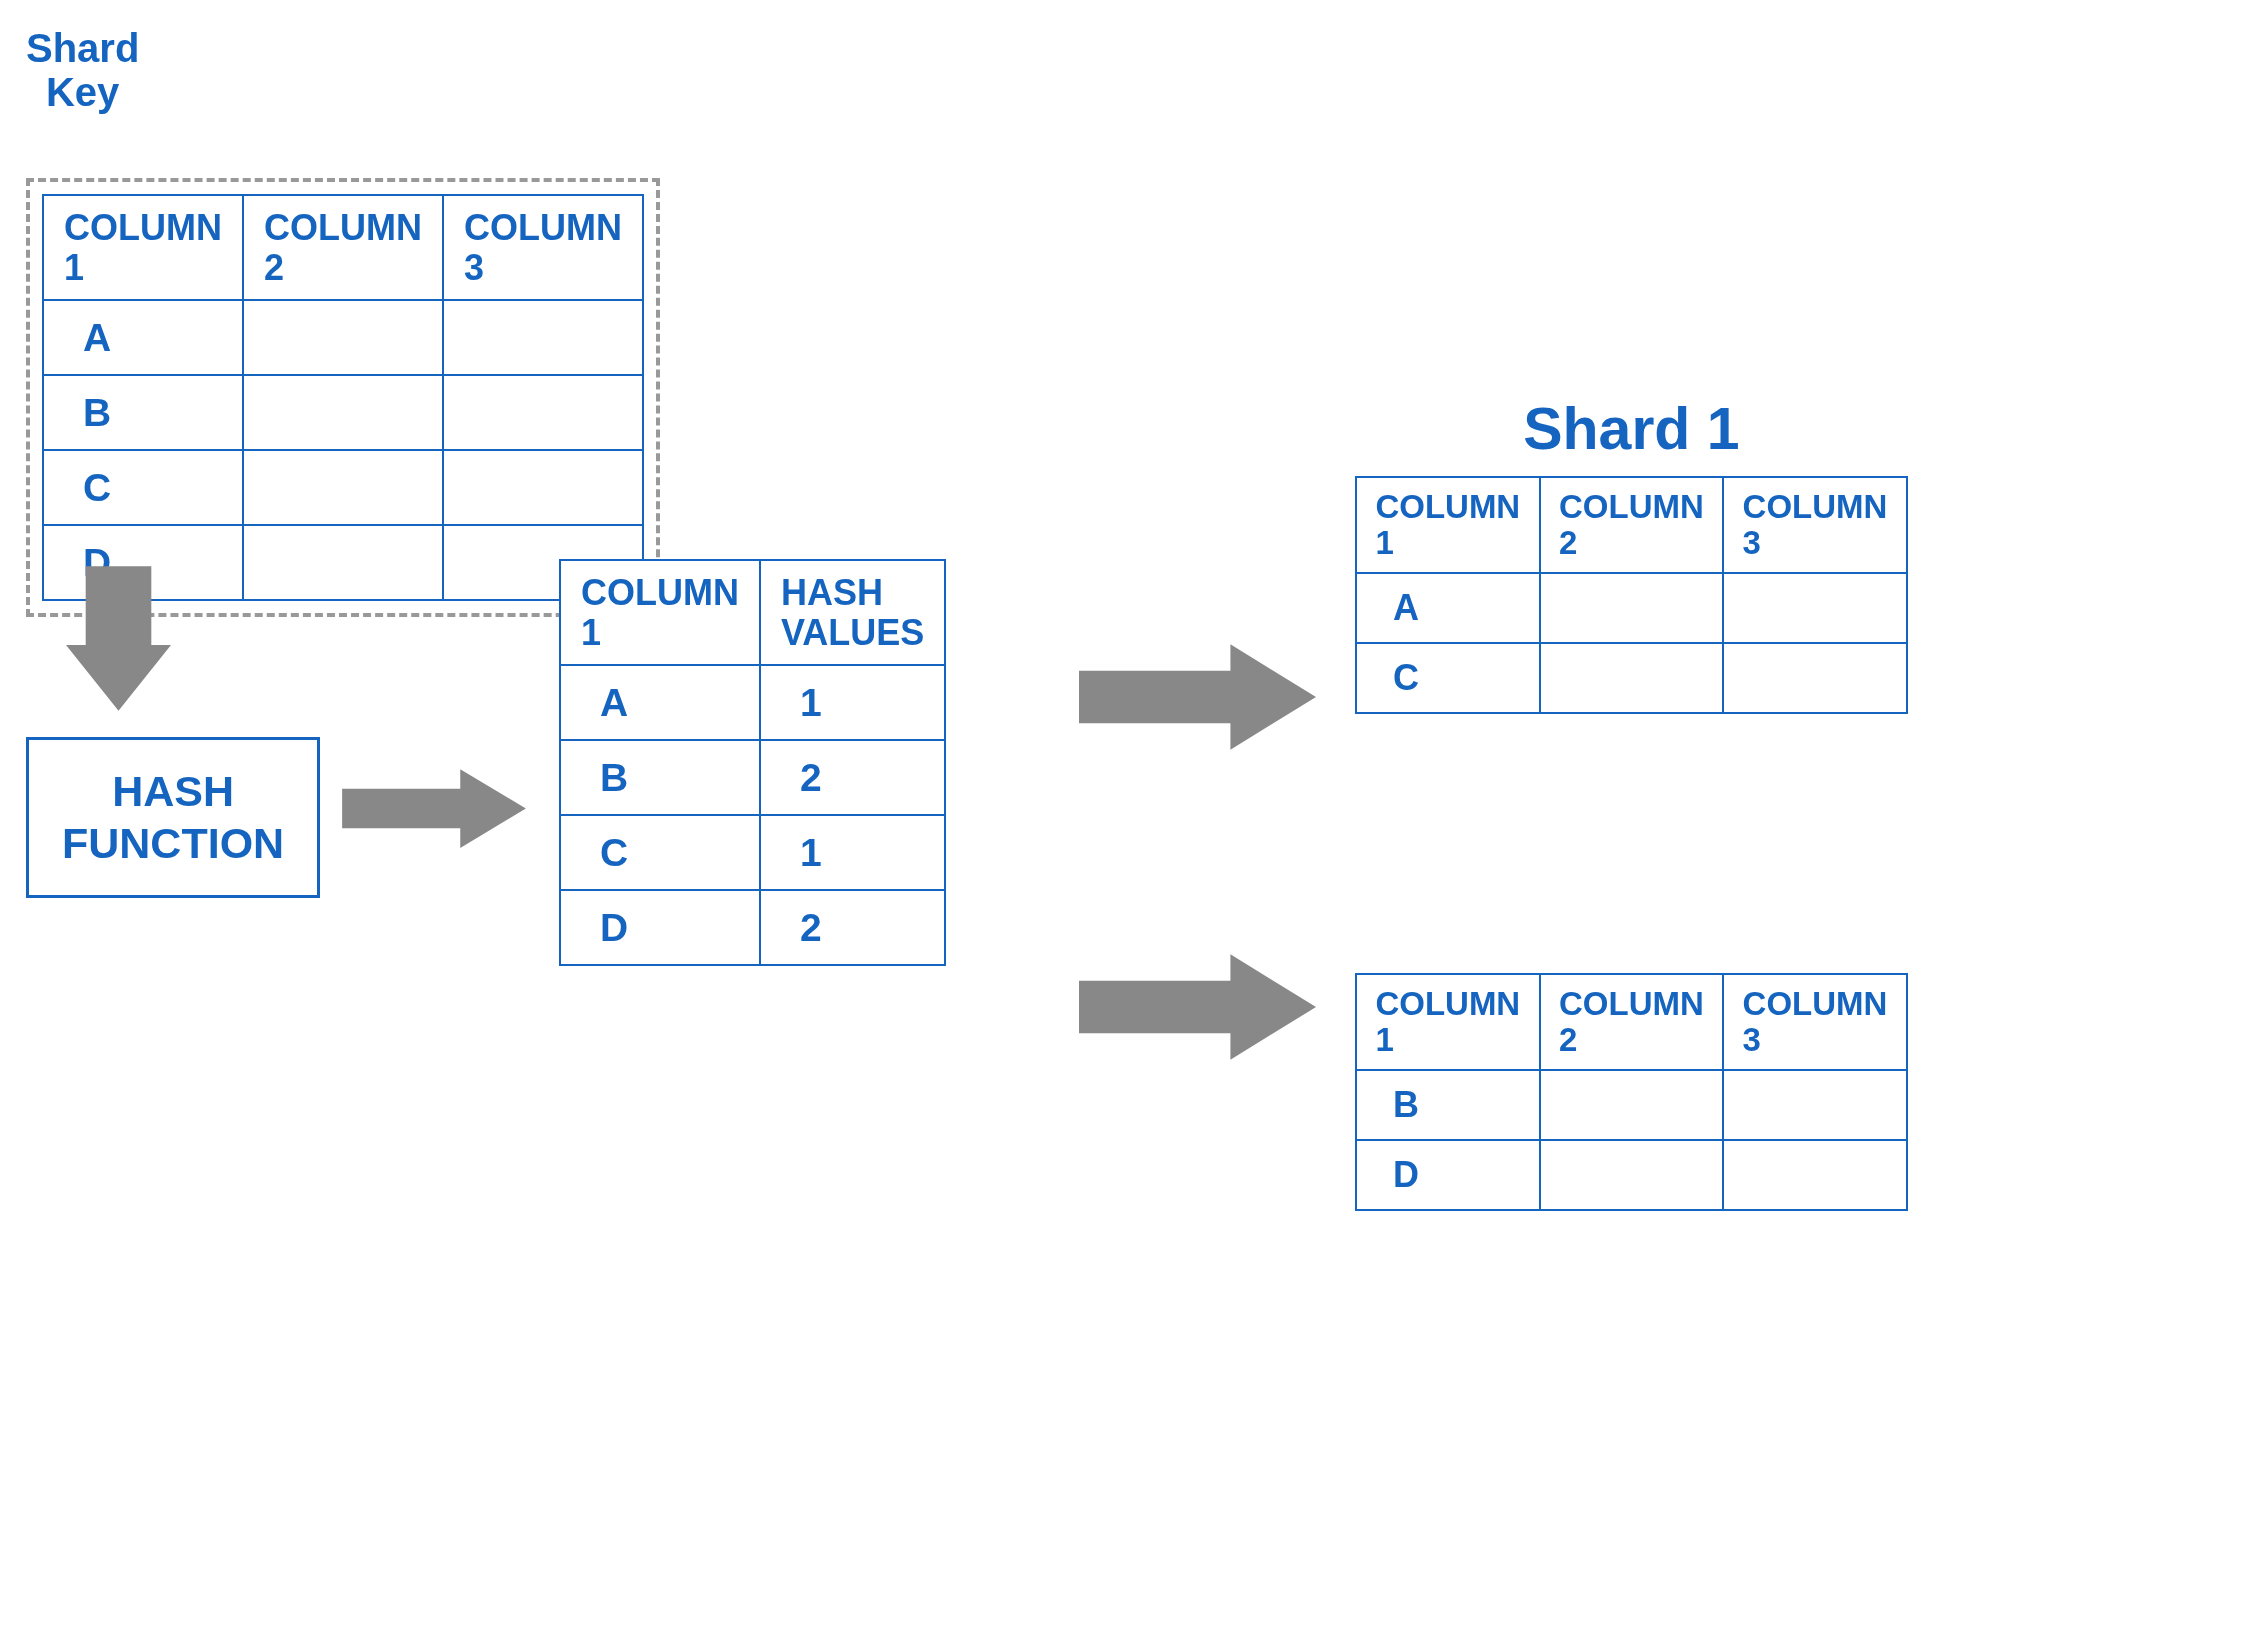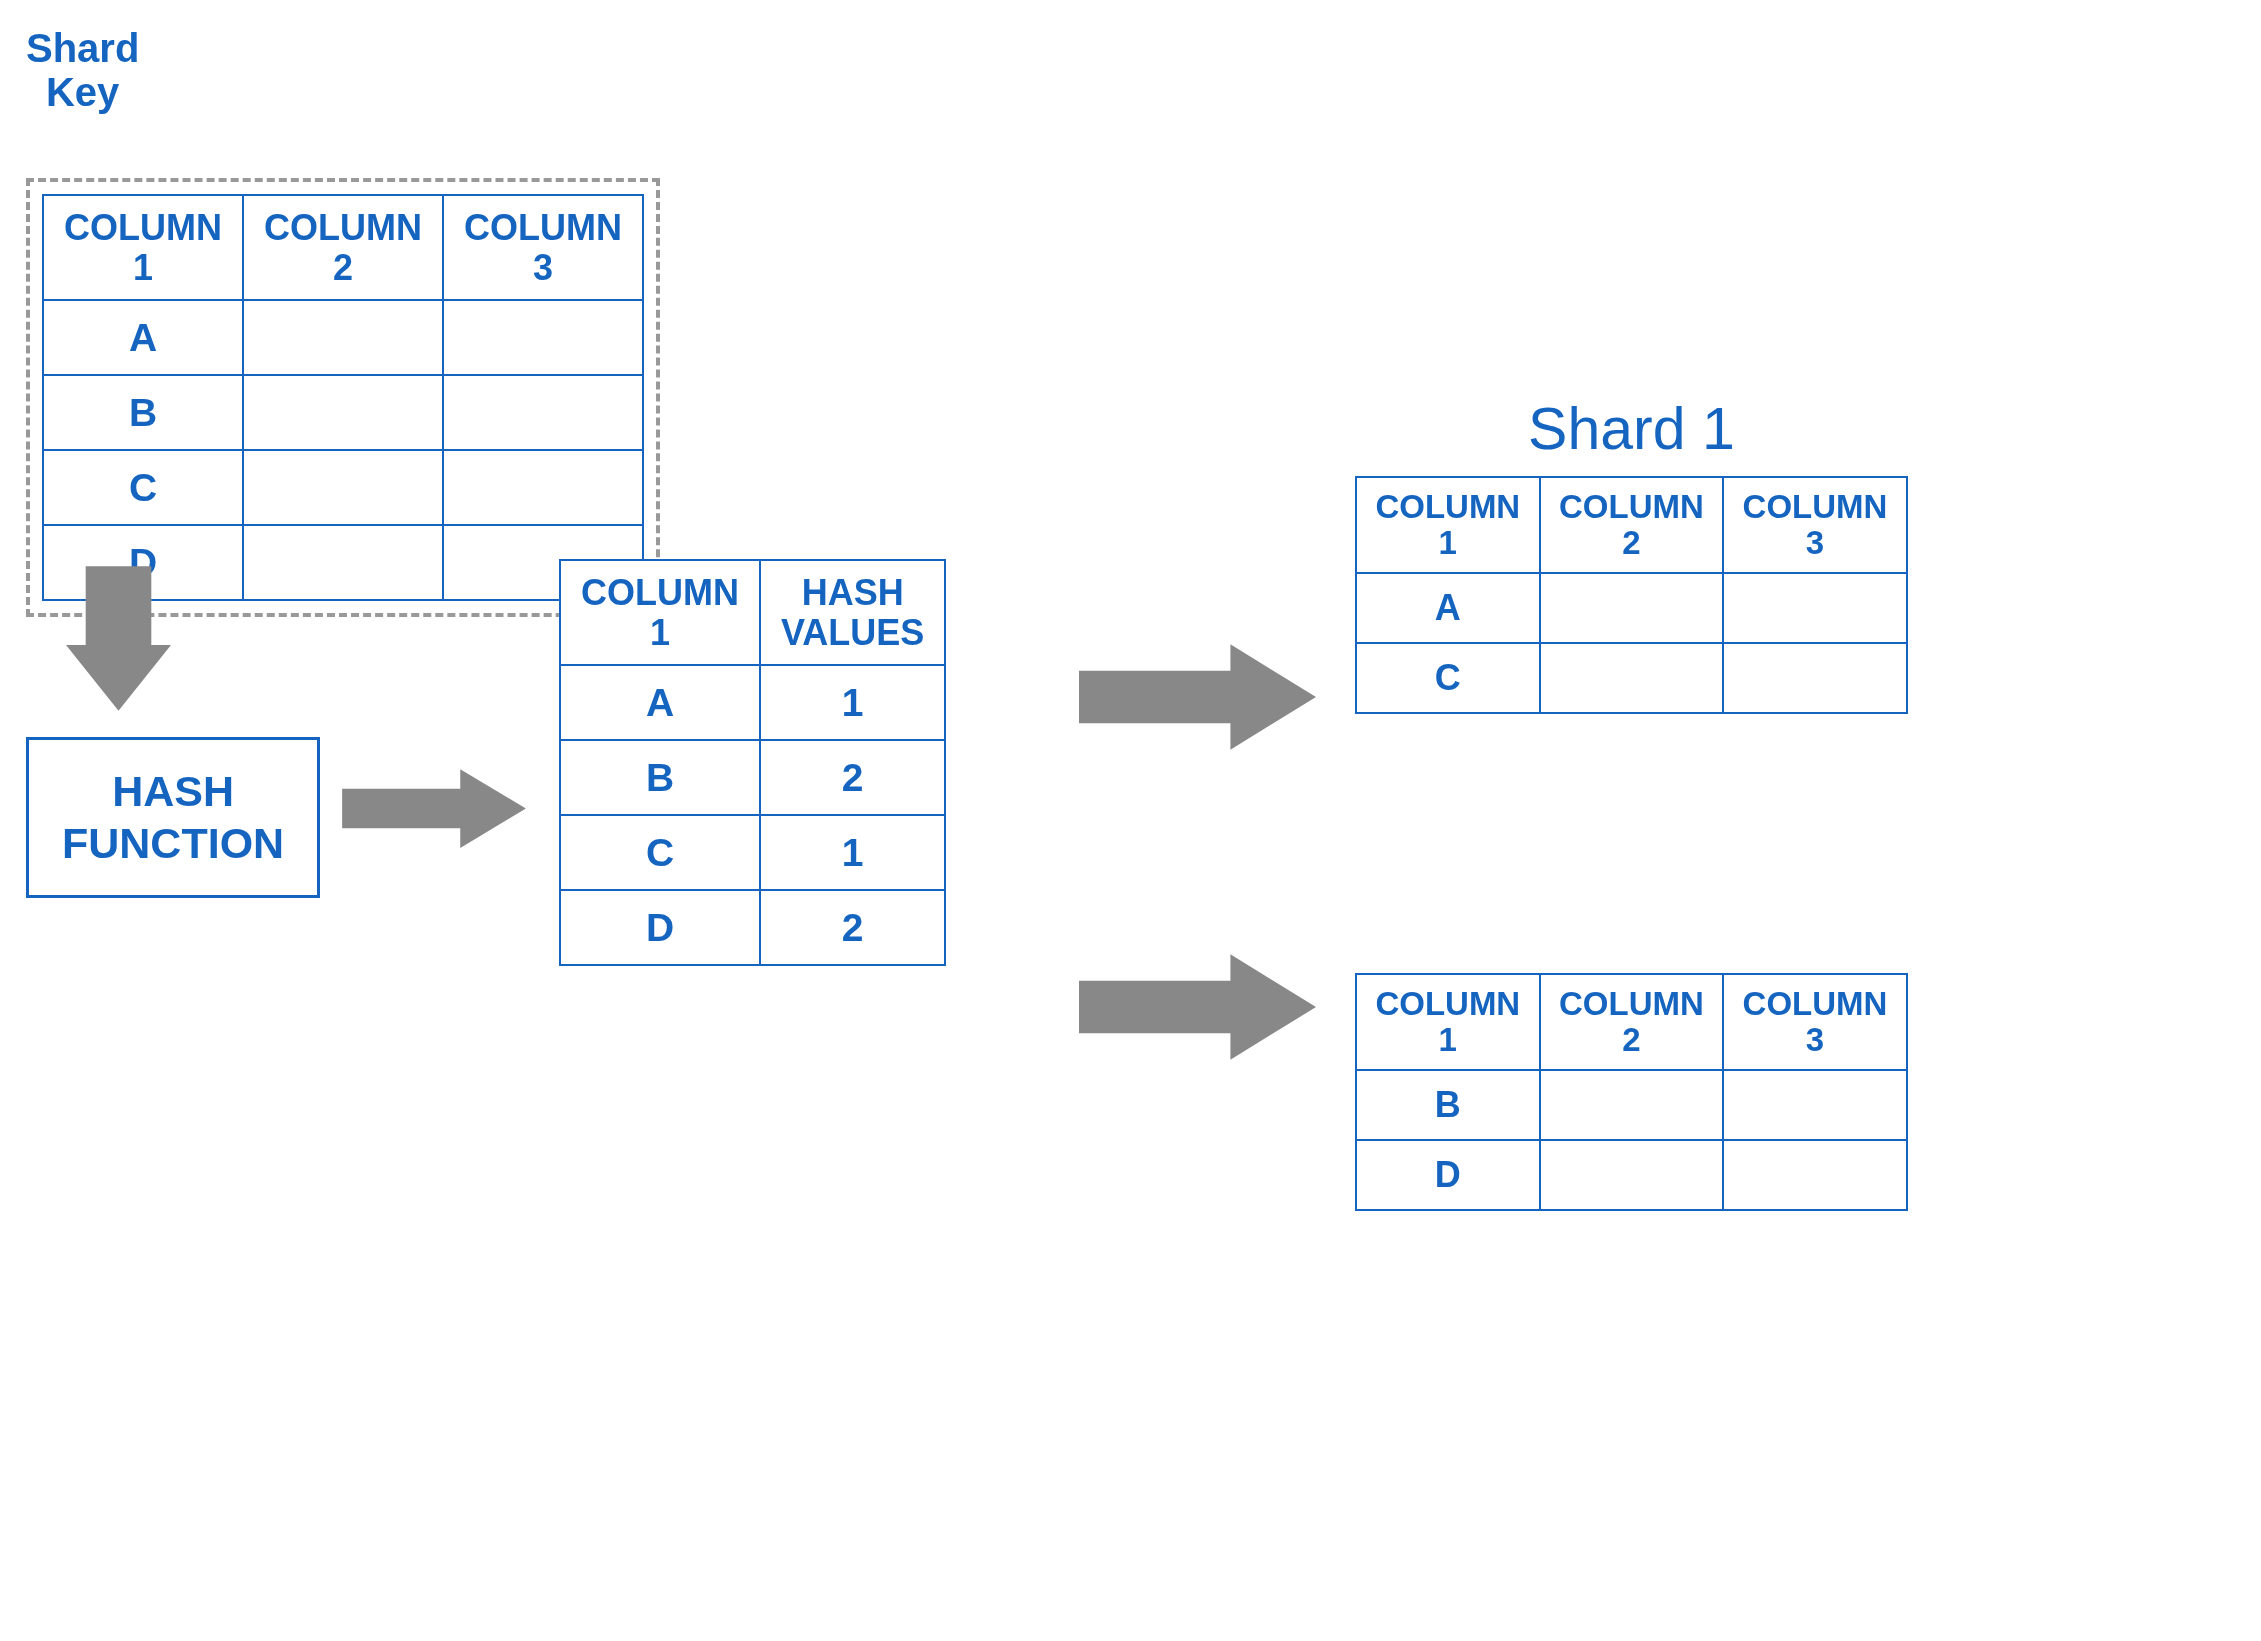--- a/index.html
+++ b/index.html
@@ -26,21 +26,21 @@
 
     
     .db-table {
       border-collapse: collapse;
       border: 2px solid #1565C0;
     }
     .db-table th, .db-table td {
       border: 2px solid #1565C0;
       color: #1565C0;
       font-weight: 700;
-      text-align: center;
+      text-align: left;
       vertical-align: middle;
     }
 
     
     .source-table th {
       font-size: 36px;
       padding: 12px 20px;
       line-height: 1.1;
       background: #ffffff;
     }
@@ -73,21 +73,21 @@
     .shard-table td {
       font-size: 36px;
       padding: 13px 36px;
       background: #ffffff;
     }
 
     
     .shard-title {
       color: #1565C0;
       font-size: 59px;
-      font-weight: 400;
+      font-weight: 700;
       text-align: center;
       margin-bottom: 13px;
     }
 
     
     svg.arrow {
       fill: #888888;
     }
   </style>
 </head>

